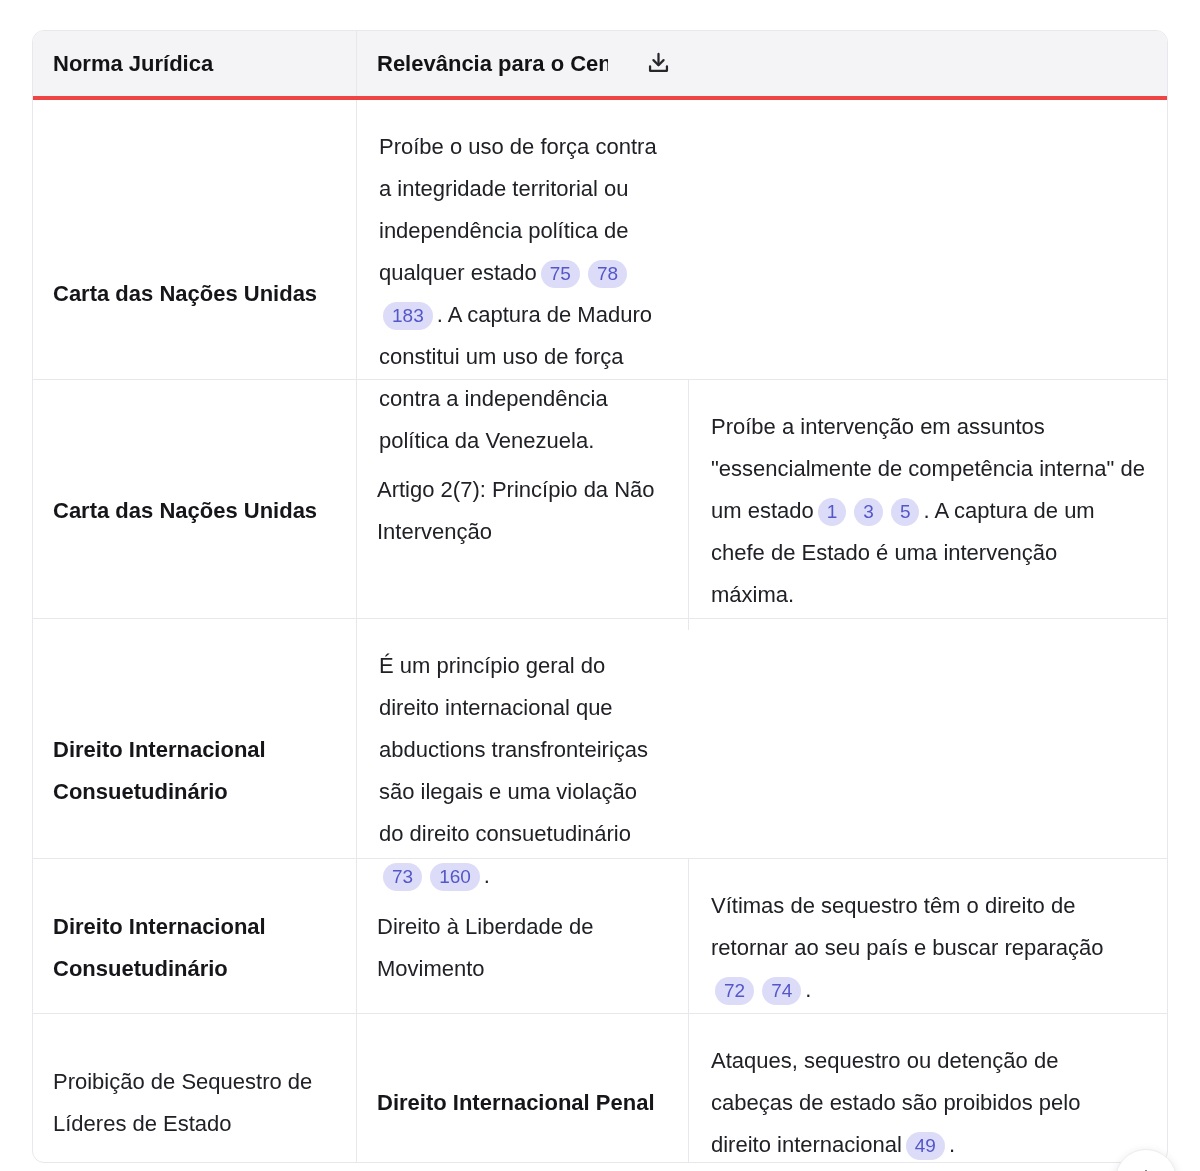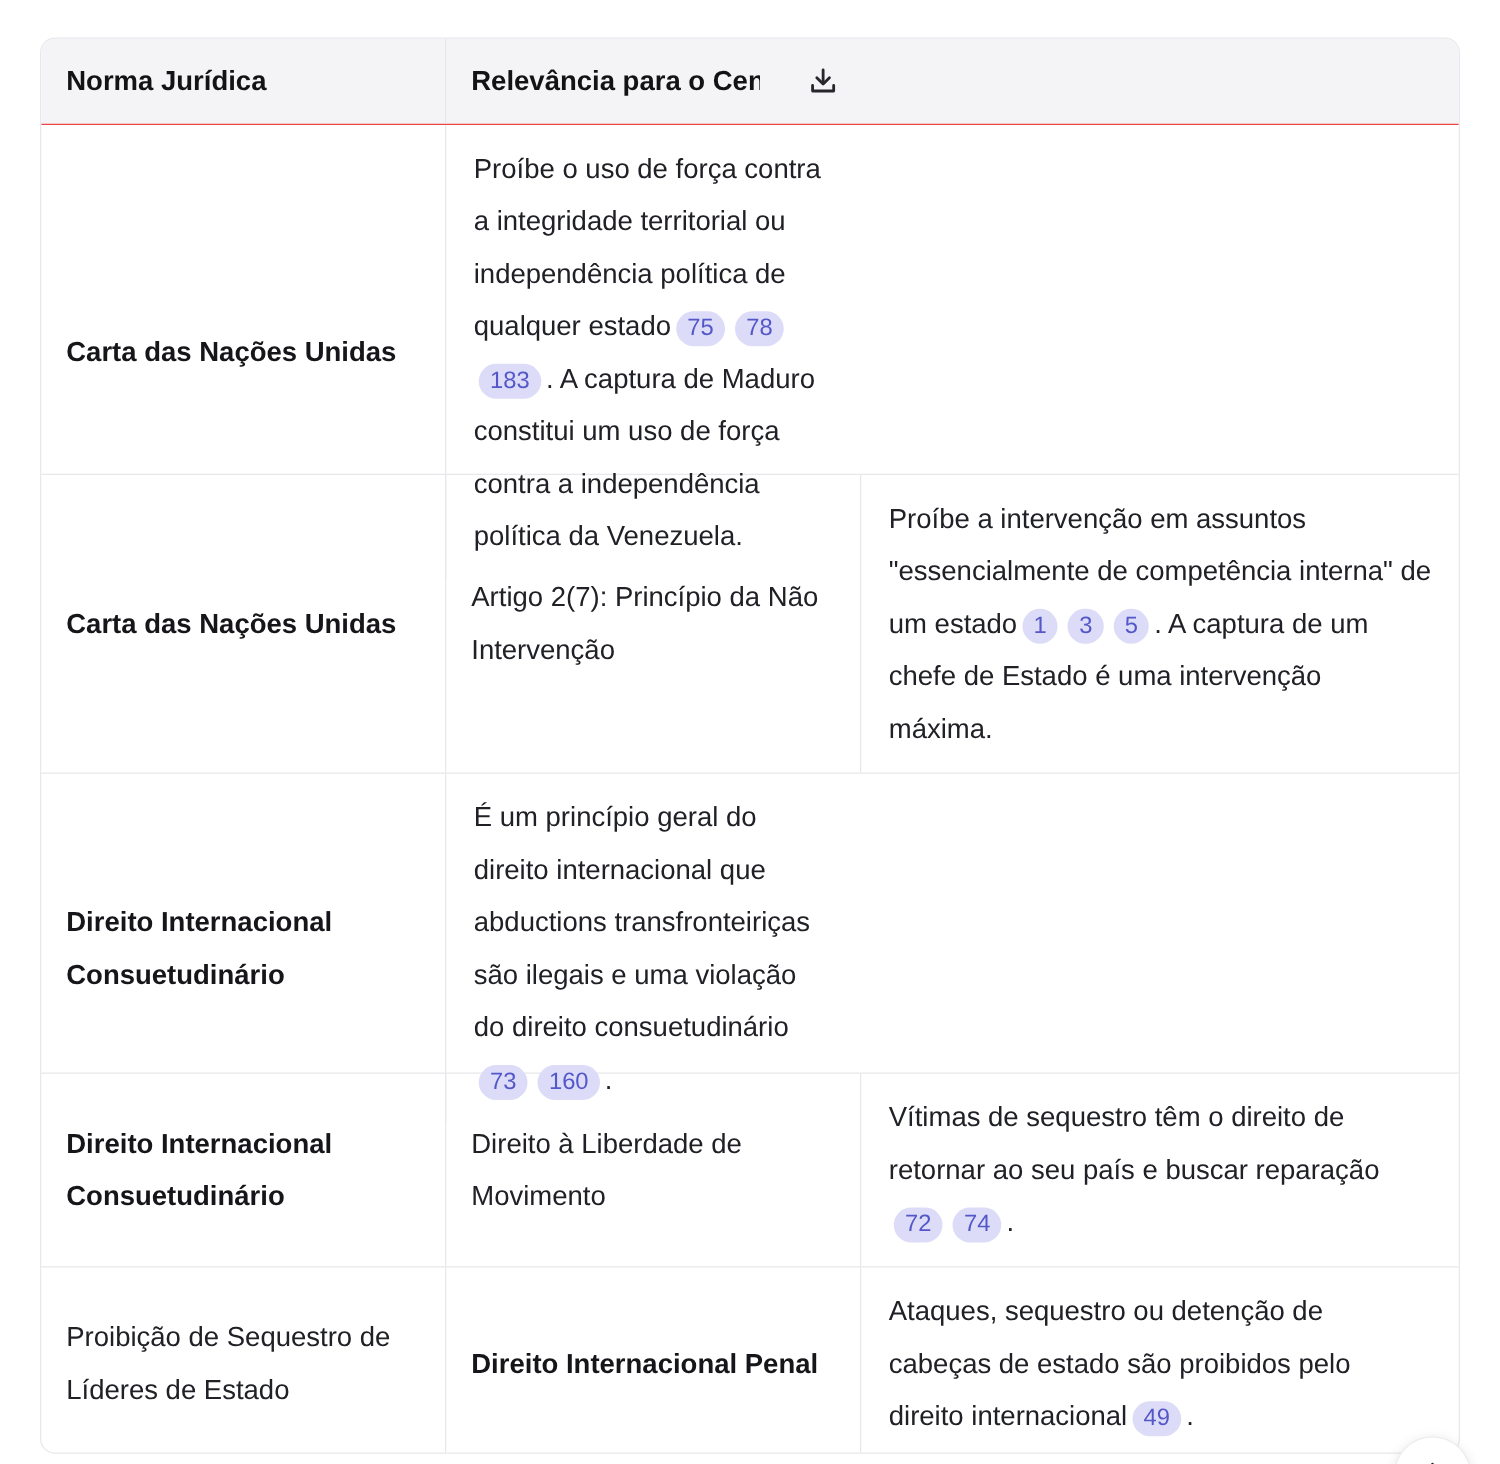--- a/index.html
+++ b/index.html
@@ -17,21 +17,21 @@
     border: 1px solid #e8e8ec;
     border-radius: 12px;
     overflow: hidden;
     background: #ffffff;
   }
   .thead {
     display: grid;
     grid-template-columns: 324px 332px 1fr;
     height: 69px;
     background: #f4f4f6;
-    border-bottom: 1px solid #ef4444;
+    border-bottom: 4px solid #ef4444;
   }
   .th {
     display: flex;
     align-items: center;
     padding: 0 20px;
     font-weight: bold;
     font-size: 22px;
     color: #131316;
     border-right: 1px solid #e8e8ec;
     overflow: hidden;
@@ -57,21 +57,21 @@
     display: flex;
     align-items: center;
     padding: 14px 20px;
     font-size: 22px;
     line-height: 42px;
     border-right: 1px solid #e8e8ec;
   }
   .cell:last-child { border-right: none; padding-left: 22px; padding-right: 22px; }
   .cell.norma { font-weight: bold; color: #16161a; }
   .cell.disp  { color: #202126; }
-  .cell-inner { width: 100%; }
+  .cell-inner { width: 100%; margin-top: 12px; }
   .badge {
     display: inline-block;
     background: #dcdcf8;
     color: #5457c8;
     font-size: 19px;
     line-height: 28px;
     padding: 0 9px;
     min-width: 28px;
     text-align: center;
     border-radius: 999px;

